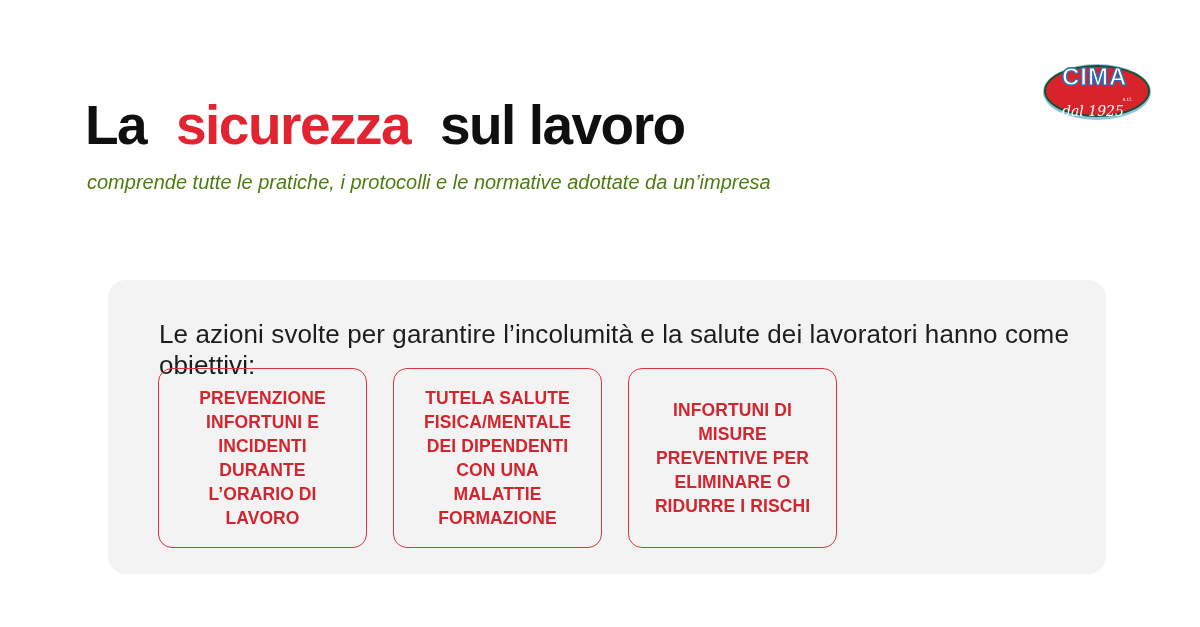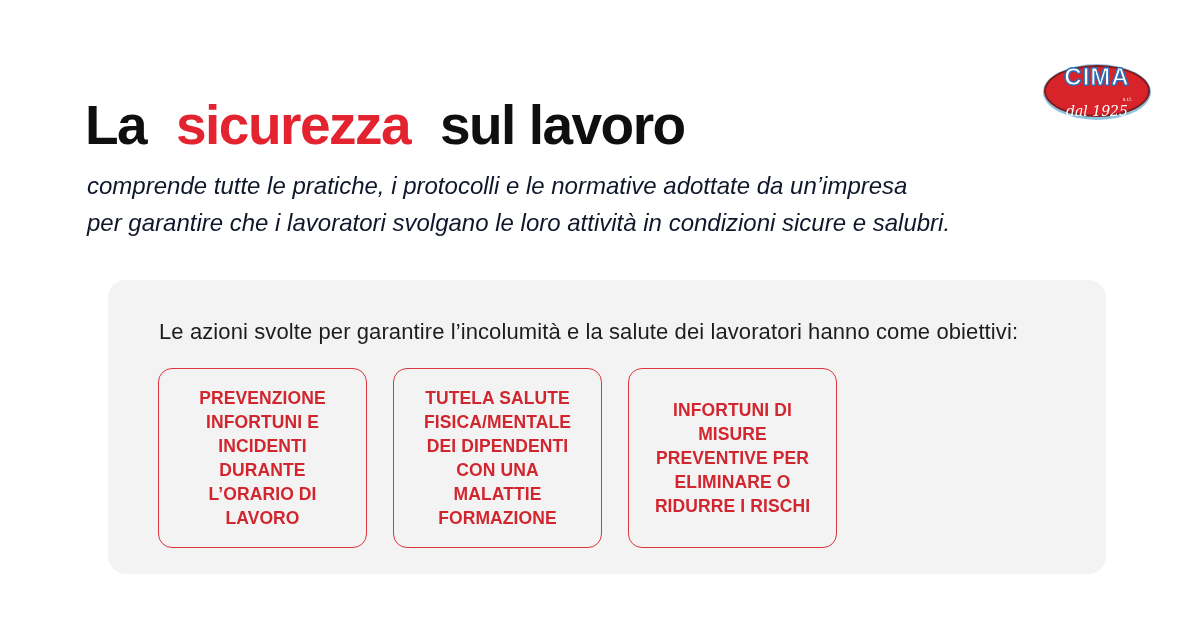--- a/index.html
+++ b/index.html
@@ -22,50 +22,50 @@
     letter-spacing: -1.5px;
     line-height: 1.0;
     color: #0f0f10;
     white-space: nowrap;
   }
   .title .hl { color: #e32330; }
   .subtitle {
     position: absolute;
     left: 63px;
     top: 151px;
-    font-size: 24px;
+    font-size: 20px;
     font-style: italic;
     font-weight: 500;
     line-height: 1.55;
-    color: #0f172a;
+    color: #4d7c0f;
   }
 
   
   .logo {
     position: absolute;
     left: 1035px;
     top: 56px;
     width: 108px;
     height: 56px;
   }
   .logo-outer {
     position: absolute;
     inset: 0;
     background: #8fc3e0;
     border-radius: 50%;
   }
   .logo-inner {
     position: absolute;
     left: 1px; right: 1px; top: 1px; bottom: 3px;
     background: #d8232a;
-    border: 2px solid #7f1d1d;
+    border: 2px solid #14532d;
     border-radius: 50%;
     display: flex;
     flex-direction: column;
-    align-items: center;
+    align-items: flex-start;
     justify-content: center;
   }
   .logo-word {
     font-size: 24px;
     font-weight: 800;
     letter-spacing: 1px;
     color: #ffffff;
     line-height: 1;
     -webkit-text-stroke: 1px #2a6cb3;
     text-shadow: 0 1px 0 #2a6cb3, 1px 0 0 #2a6cb3, 0 -1px 0 #2a6cb3, -1px 0 0 #2a6cb3;
@@ -94,21 +94,21 @@
     top: 272px;
     width: 998px;
     height: 294px;
     background: #f3f3f4;
     border-radius: 18px;
   }
   .panel-heading {
     position: absolute;
     left: 43px;
     top: 31px;
-    font-size: 22px;
+    font-size: 26px;
     font-weight: 400;
     color: #1d1d1f;
     letter-spacing: 0.1px;
   }
   .cards {
     position: absolute;
     left: 42px;
     top: 80px;
     display: flex;
     gap: 26px;
@@ -132,21 +132,21 @@
     letter-spacing: 0.1px;
   }
 </style>
 </head>
 <body>
 
 <div class="slide">
 
   <h1 class="title"><span>La </span><span class="hl">sicurezza</span><span> sul lavoro</span></h1>
 
-  <p class="subtitle"><span>comprende tutte le pratiche, i protocolli e le normative adottate da un’impresa</span><br><span>per garantire che i lavoratori svolgano le loro attività in condizioni sicure e salubri.</span></p>
+  <p class="subtitle"><span>comprende tutte le pratiche, i protocolli e le normative adottate da un’impresa</span><br></p>
 
   <div class="logo">
     <div class="logo-outer"></div>
     <div class="logo-inner">
       <div class="logo-word">CIMA</div>
       <div class="logo-tagline">dal 1925</div>
       <div class="logo-srl">s.r.l.</div>
     </div>
   </div>
 

